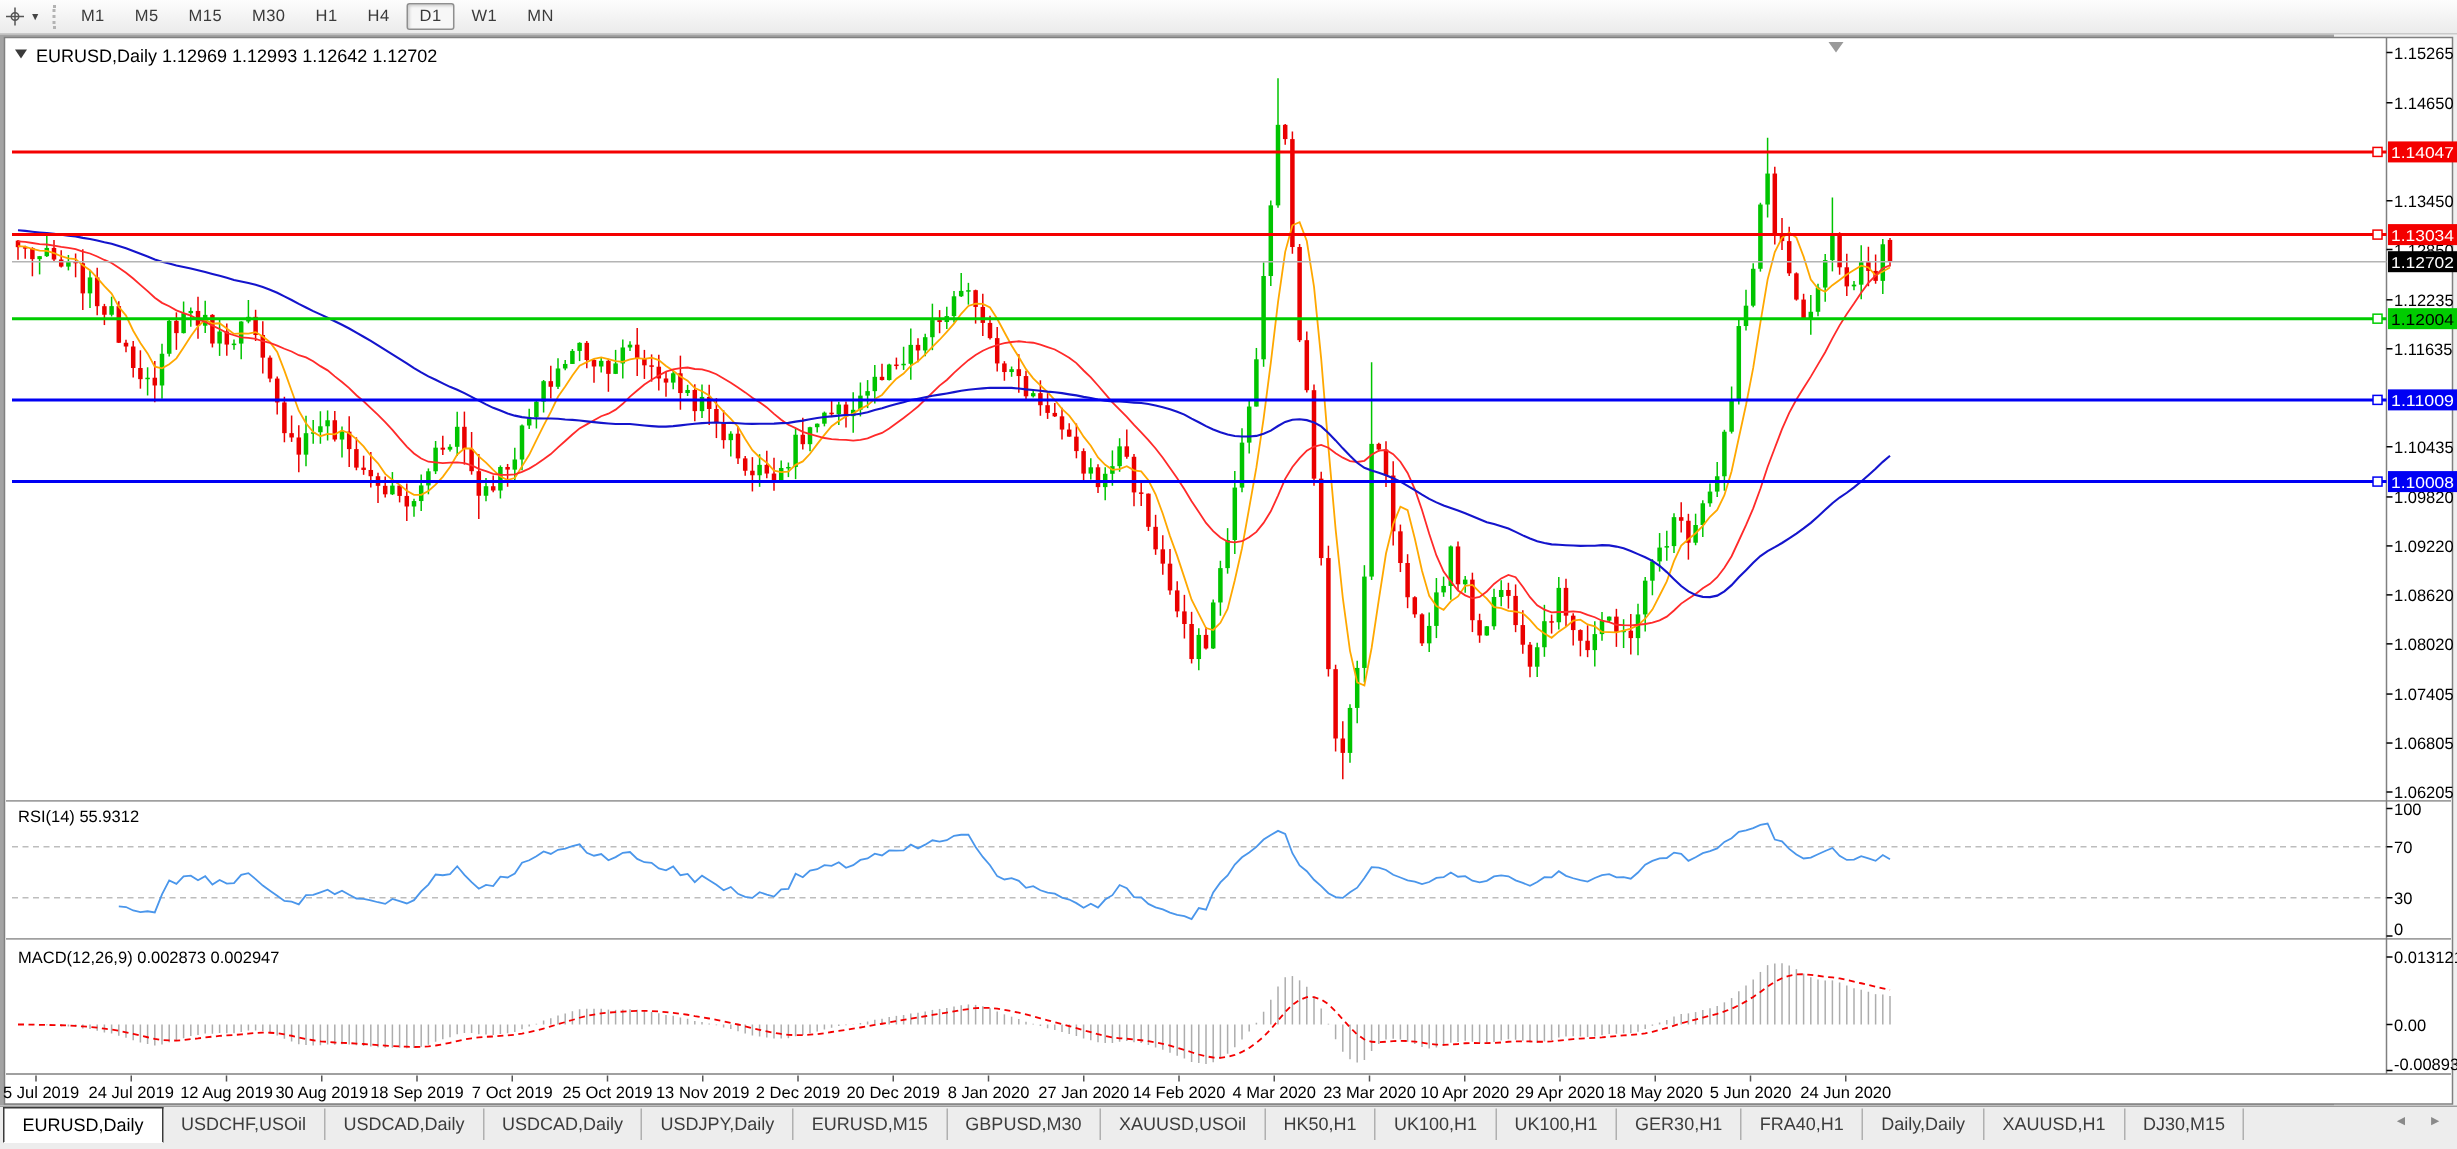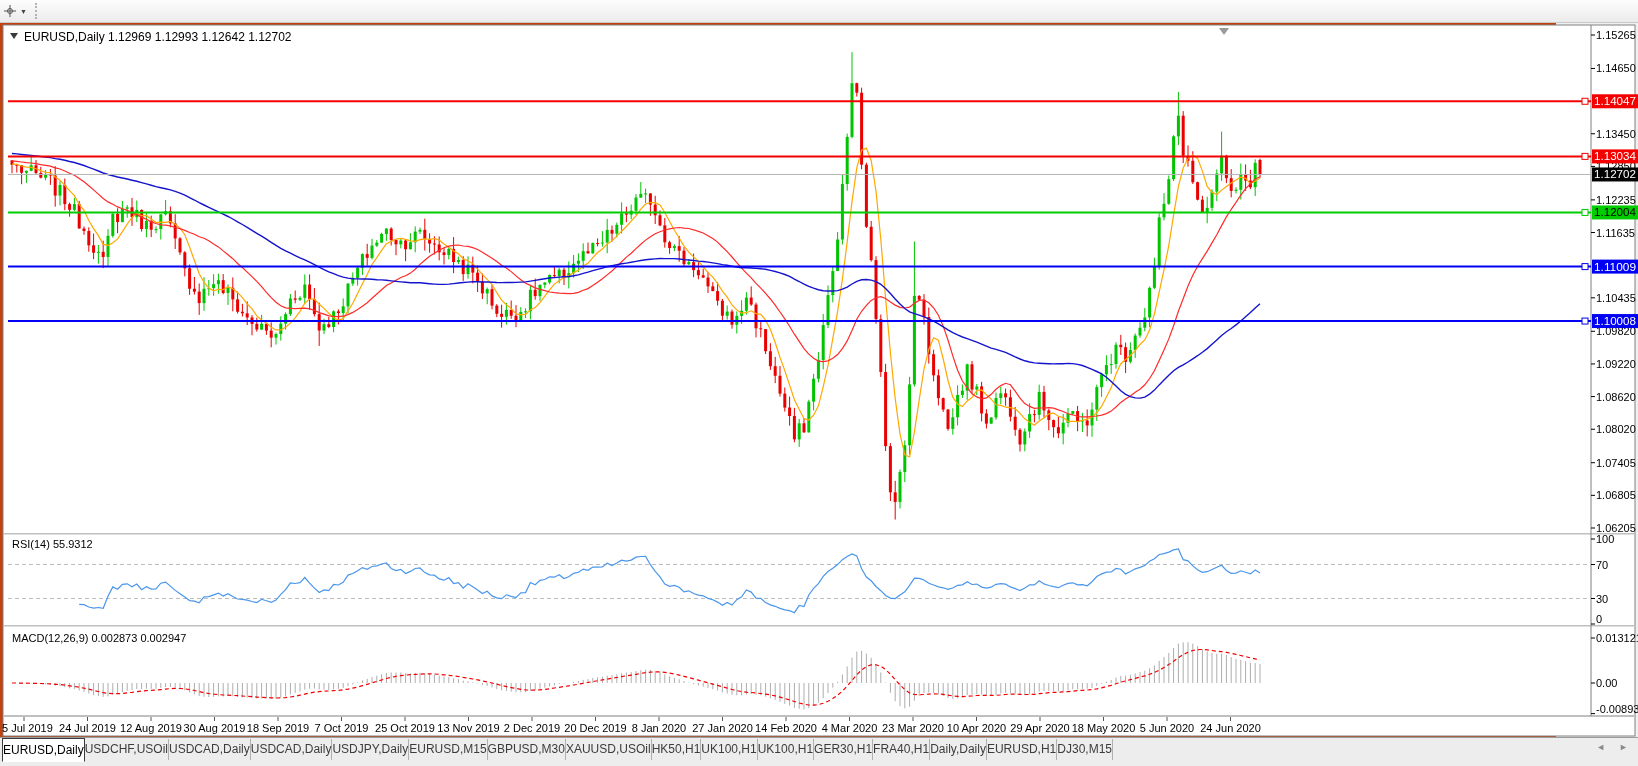--- a/index.html
+++ b/index.html
@@ -9,47 +9,58 @@
   #toolbar{position:absolute;left:0;top:0;width:1638px;height:22px;
     background:linear-gradient(#fdfdfd,#ebebeb);border-bottom:1px solid #c9c9c9;
     display:flex;align-items:center;}
   .tool-icon{width:20px;height:18px;display:flex;align-items:center;justify-content:center;cursor:default;}
   .dd-arrow{font-size:7px;color:#444;padding:0 4px 0 0;}
   .grip{height:16px;border-left:2px dotted #b3b3b3;margin:0 7px 0 4px;}
   .tfbtn{font-size:11px;color:#3a3a3a;padding:2px 8px;margin:0 1px;border:1px solid transparent;
     border-radius:2px;cursor:default;letter-spacing:.3px;}
   .tfbtn.active{background:#f7f7f7;border:1px solid #8f8f8f;box-shadow:inset 1px 1px 2px rgba(0,0,0,.18);}
   
-  #chartwrap{position:absolute;left:0;top:23px;width:1556px;height:714px;background:#c2410c;text-align:right;}
+  #chartwrap{position:absolute;left:0;top:23px;width:1556px;height:714px;background:#a3a3a3;text-align:right;}
   svg text{font-family:"Liberation Sans",sans-serif;}
   
   #tabbar{position:absolute;left:0;top:737px;width:1638px;height:29px;background:#ededed;
     border-top:1px solid #9d9d9d;display:flex;align-items:flex-start;}
   #tabs{display:flex;align-items:flex-start;height:23px;margin-left:2px;}
-  .tab{font-size:12px;color:#3c3c3c;line-height:21px;padding:0 0;border-right:1px solid #b0b0b0;
+  .tab{font-size:12px;color:#3c3c3c;line-height:21px;padding:0 12px;border-right:1px solid #b0b0b0;
     margin-top:1px;cursor:default;white-space:nowrap;}
   .tab.active{background:#ffffff;border:1px solid #3a3a3a;border-bottom:1px solid #fff;color:#000;
     margin-top:0;line-height:22px;border-right:1px solid #3a3a3a;}
   #tabscroll{margin-left:auto;margin-right:10px;margin-top:4px;display:flex;gap:14px;}
   #tabscroll span{font-size:9px;color:#8a8a8a;cursor:default;}
 </style>
 </head>
 <body>
 
 <div id="app">
   <div id="toolbar">
     <div class="tool-icon">
       <svg width="14" height="14" viewBox="0 0 14 14">
         <line x1="7" y1="1" x2="7" y2="13" stroke="#555" stroke-width="1"></line>
         <line x1="1" y1="7" x2="13" y2="7" stroke="#555" stroke-width="1"></line>
         <circle cx="7" cy="7" r="2.5" fill="none" stroke="#555" stroke-width="1"></circle>
       </svg>
     </div>
     <span class="dd-arrow">▼</span>
     <span class="grip"></span>
+    <div id="tfbtns" style="display: flex;">
+        <span class="tfbtn">M1</span>
+        <span class="tfbtn">M5</span>
+        <span class="tfbtn">M15</span>
+        <span class="tfbtn">M30</span>
+        <span class="tfbtn">H1</span>
+        <span class="tfbtn">H4</span>
+        <span class="tfbtn active">D1</span>
+        <span class="tfbtn">W1</span>
+        <span class="tfbtn">MN</span>
+      </div>
   </div>
 
   <div id="chartwrap">
     <svg id="chartsvg" width="1638" height="714" viewBox="0 23 1638 714">
         <rect x="3" y="25" width="1632" height="711" fill="#ffffff" stroke="#808080"></rect>
         <line x1="4" y1="534" x2="1634" y2="534" stroke="#808080"></line>
         <line x1="4" y1="535" x2="1634" y2="535" stroke="#ffffff"></line>
         <line x1="4" y1="626" x2="1634" y2="626" stroke="#808080"></line>
         <line x1="4" y1="627" x2="1634" y2="627" stroke="#ffffff"></line>
         <line x1="4" y1="716" x2="1634" y2="716" stroke="#808080"></line>
@@ -970,21 +981,21 @@
         <span class="tab">USDJPY,Daily</span>
         <span class="tab">EURUSD,M15</span>
         <span class="tab">GBPUSD,M30</span>
         <span class="tab">XAUUSD,USOil</span>
         <span class="tab">HK50,H1</span>
         <span class="tab">UK100,H1</span>
         <span class="tab">UK100,H1</span>
         <span class="tab">GER30,H1</span>
         <span class="tab">FRA40,H1</span>
         <span class="tab">Daily,Daily</span>
-        <span class="tab">EURUSD,H1</span>
+        <span class="tab">XAUUSD,H1</span>
         <span class="tab">DJ30,M15</span>
       </div>
     <div id="tabscroll">
       <span>◄</span>
       <span>►</span>
     </div>
   </div>
 </div>
 
 </body></html>

